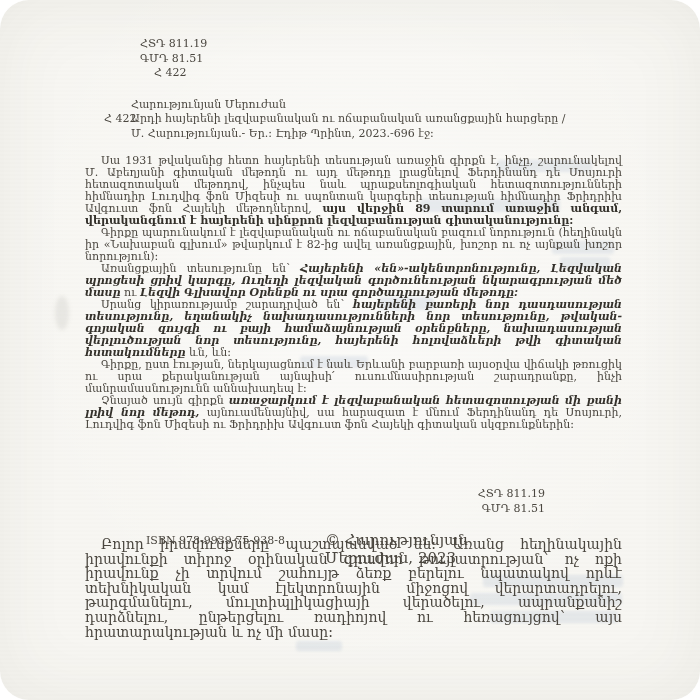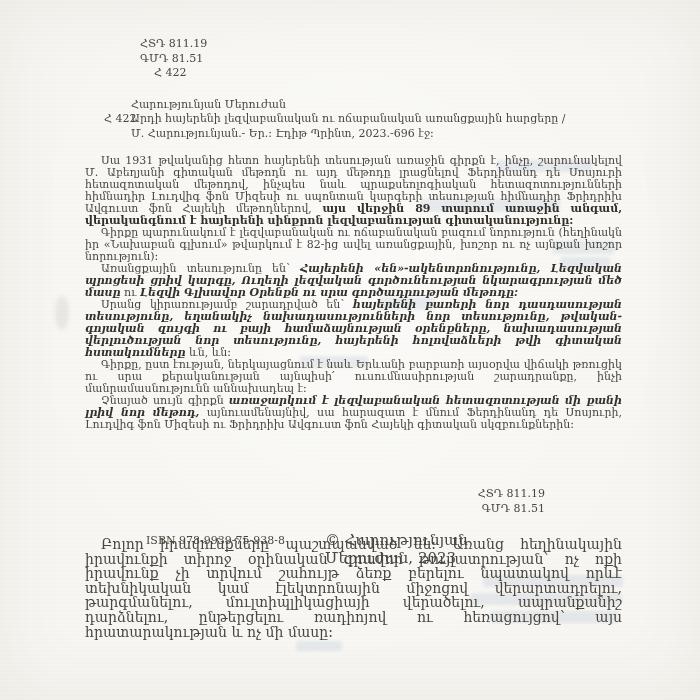--- a/index.html
+++ b/index.html
@@ -7,20 +7,21 @@
     position:relative;
     width:700px;height:700px;
     background:#f7f6f2;
     background-image:
       radial-gradient(ellipse at 50% 40%, rgba(255,255,255,0.5) 0%, rgba(0,0,0,0) 70%),
       repeating-linear-gradient(0deg, rgba(120,110,95,0.012) 0 2px, rgba(0,0,0,0) 2px 4px);
     box-shadow:inset 0 0 70px rgba(90,80,60,0.07);
     overflow:hidden;
     font-family:"DejaVu Serif","DejaVu Sans",serif;
     color:#4a463f;
+    border-radius:29px;
   }
   .abs{position:absolute;}
   .codes-top{left:140px;top:37px;font-size:11px;line-height:14.5px;}
   .codes-top .c3{padding-left:14px;}
   .author{left:131px;top:98px;font-size:11px;}
   .cat-code{left:104px;top:112px;font-size:11px;}
   .title-block{left:131px;top:112px;width:490px;font-size:11px;line-height:14.5px;}
   .annotation{left:85px;top:155px;width:537px;font-size:11px;line-height:12px;text-align:justify;}
   .annotation p{margin:0;text-indent:16px;}
   .seg-normal{font-style:normal;font-weight:normal;}

